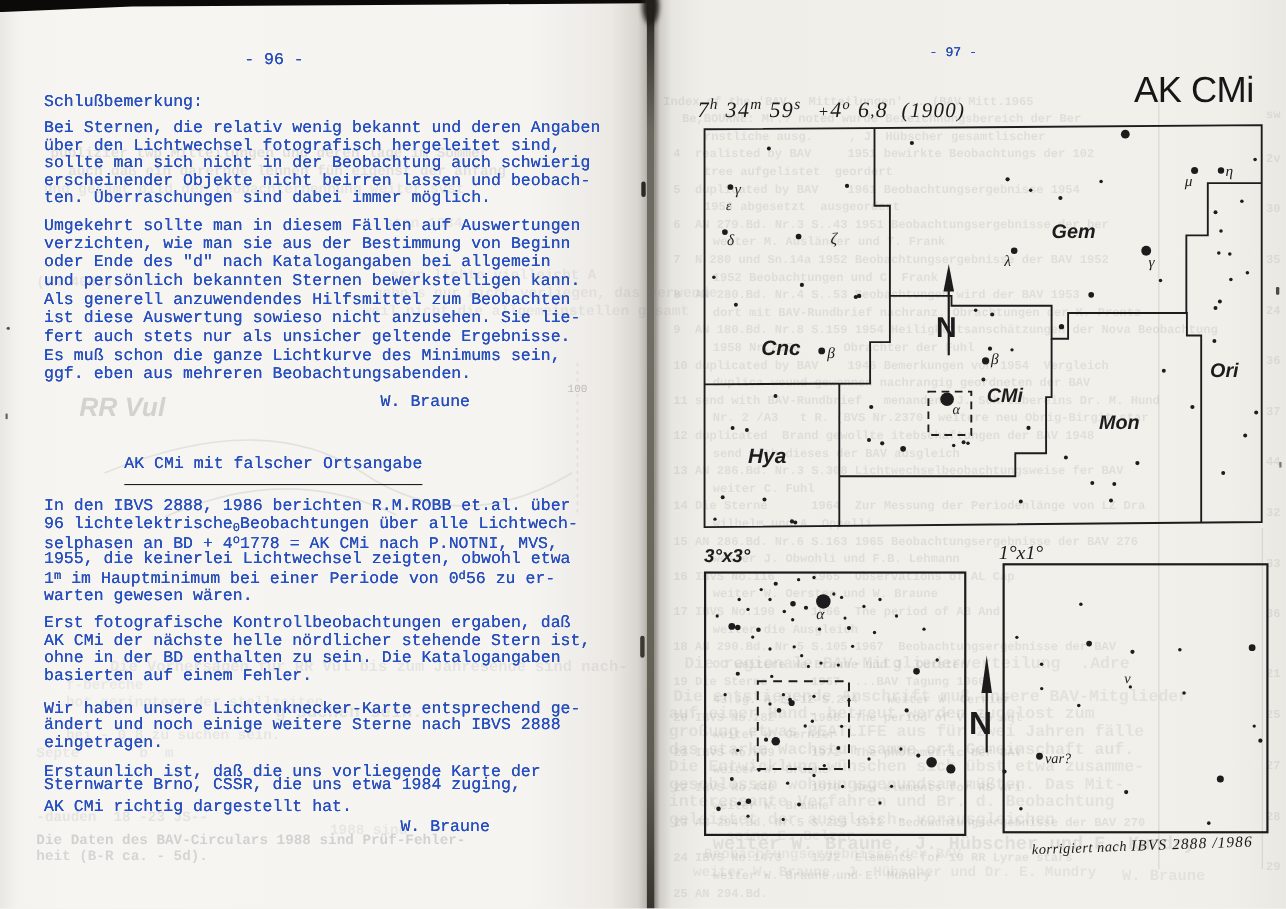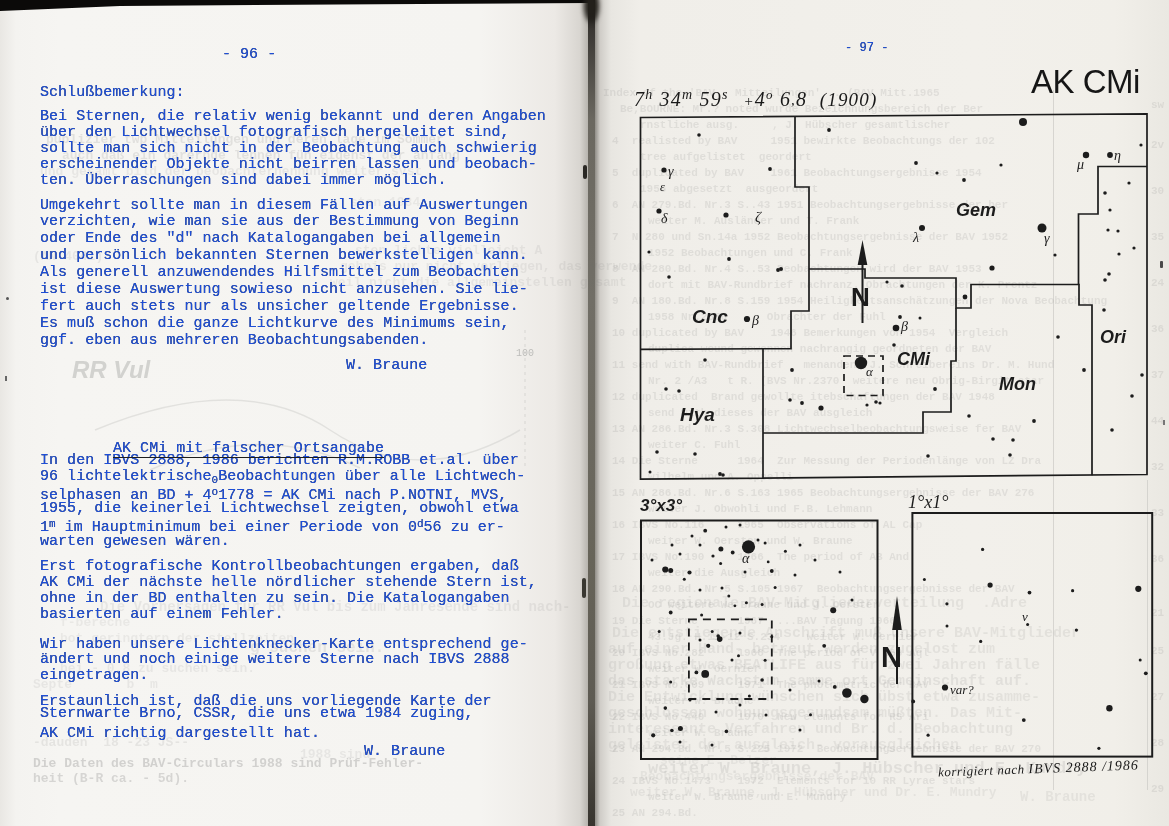--- a/index.html
+++ b/index.html
@@ -165,21 +165,21 @@
 <div class="ml" style="left:40.0px;top:574.7px">AK CMi der nächste helle nördlicher stehende Stern ist,</div>
 <div class="ml" style="left:40.0px;top:590.9px">ohne in der BD enthalten zu sein. Die Katalogangaben</div>
 <div class="ml" style="left:40.0px;top:607.1px">basierten auf einem Fehler.</div>
 <div class="ml" style="left:40.0px;top:636.5px">Wir haben unsere Lichtenknecker-Karte entsprechend ge-</div>
 <div class="ml" style="left:40.0px;top:652.1px">ändert und noch einige weitere Sterne nach IBVS 2888</div>
 <div class="ml" style="left:40.0px;top:667.7px">eingetragen.</div>
 <div class="ml" style="left:40.0px;top:694.0px">Erstaunlich ist, daß die uns vorliegende Karte der</div>
 <div class="ml" style="left:40.0px;top:706px">Sternwarte Brno, CSSR, die uns etwa 1984 zuging,</div>
 <div class="ml" style="left:40.0px;top:726.4px">AK CMi richtig dargestellt hat.</div>
 <div class="ml" style="left:364.0px;top:743.5px">W. Braune</div>
-<div class="ml" style="left:113px;top:441px;border-bottom:1.7px solid #1d1d1d;padding-bottom:1px">AK CMi mit falscher Ortsangabe</div>
+<div class="ml" style="left:113px;top:414px;border-bottom:1.7px solid #1d1d1d;padding-bottom:11px">AK CMi mit falscher Ortsangabe</div>
 <div class="ml" style="left:222px;top:47.0px">- 96 -</div>
 <div class="ml" style="left:845px;top:40.5px;font-size:12px">- 97 -</div>
 <div style="position:absolute;left:1031px;top:65px;font-family:'Liberation Sans',sans-serif;font-weight:normal;font-size:33px;letter-spacing:-.5px;color:#161616;line-height:1">AK CMi</div>
 <div class="hw" style="position:absolute;left:634px;top:87px;font-size:20px;font-weight:normal;white-space:pre;letter-spacing:1.2px">7<span style="font-size:14px;vertical-align:7px">h</span> 34<span style="font-size:14px;vertical-align:7px">m</span> 59<span style="font-size:14px;vertical-align:7px">s</span><span style="font-size:15px">   +</span>4<span style="font-size:13px;vertical-align:7px">o</span> 6<span style="font-size:15px;vertical-align:1px">,</span>8  <span style="font-size:19px">(1900)</span></div>
 <div class="hw" style="position:absolute;left:938px;top:761px;font-size:13px;letter-spacing:.5px;transform:rotate(-2deg);white-space:pre">korrigiert nach <span style="font-size:14px;letter-spacing:1px">IBVS 2888 /1986</span></div>
 
 <svg id="chart" width="1169" height="826" viewBox="0 0 1169 826">
 <g fill="none" stroke="#1c1c1c" stroke-width="1.7">
  <polygon points="640.5,117.5 1147,113.8 1147,474.5 640.5,479.2"></polygon>
  <polyline points="795,117 795,187 809,187 809,311 791,311 791,348.6 640.5,349.4"></polyline>

